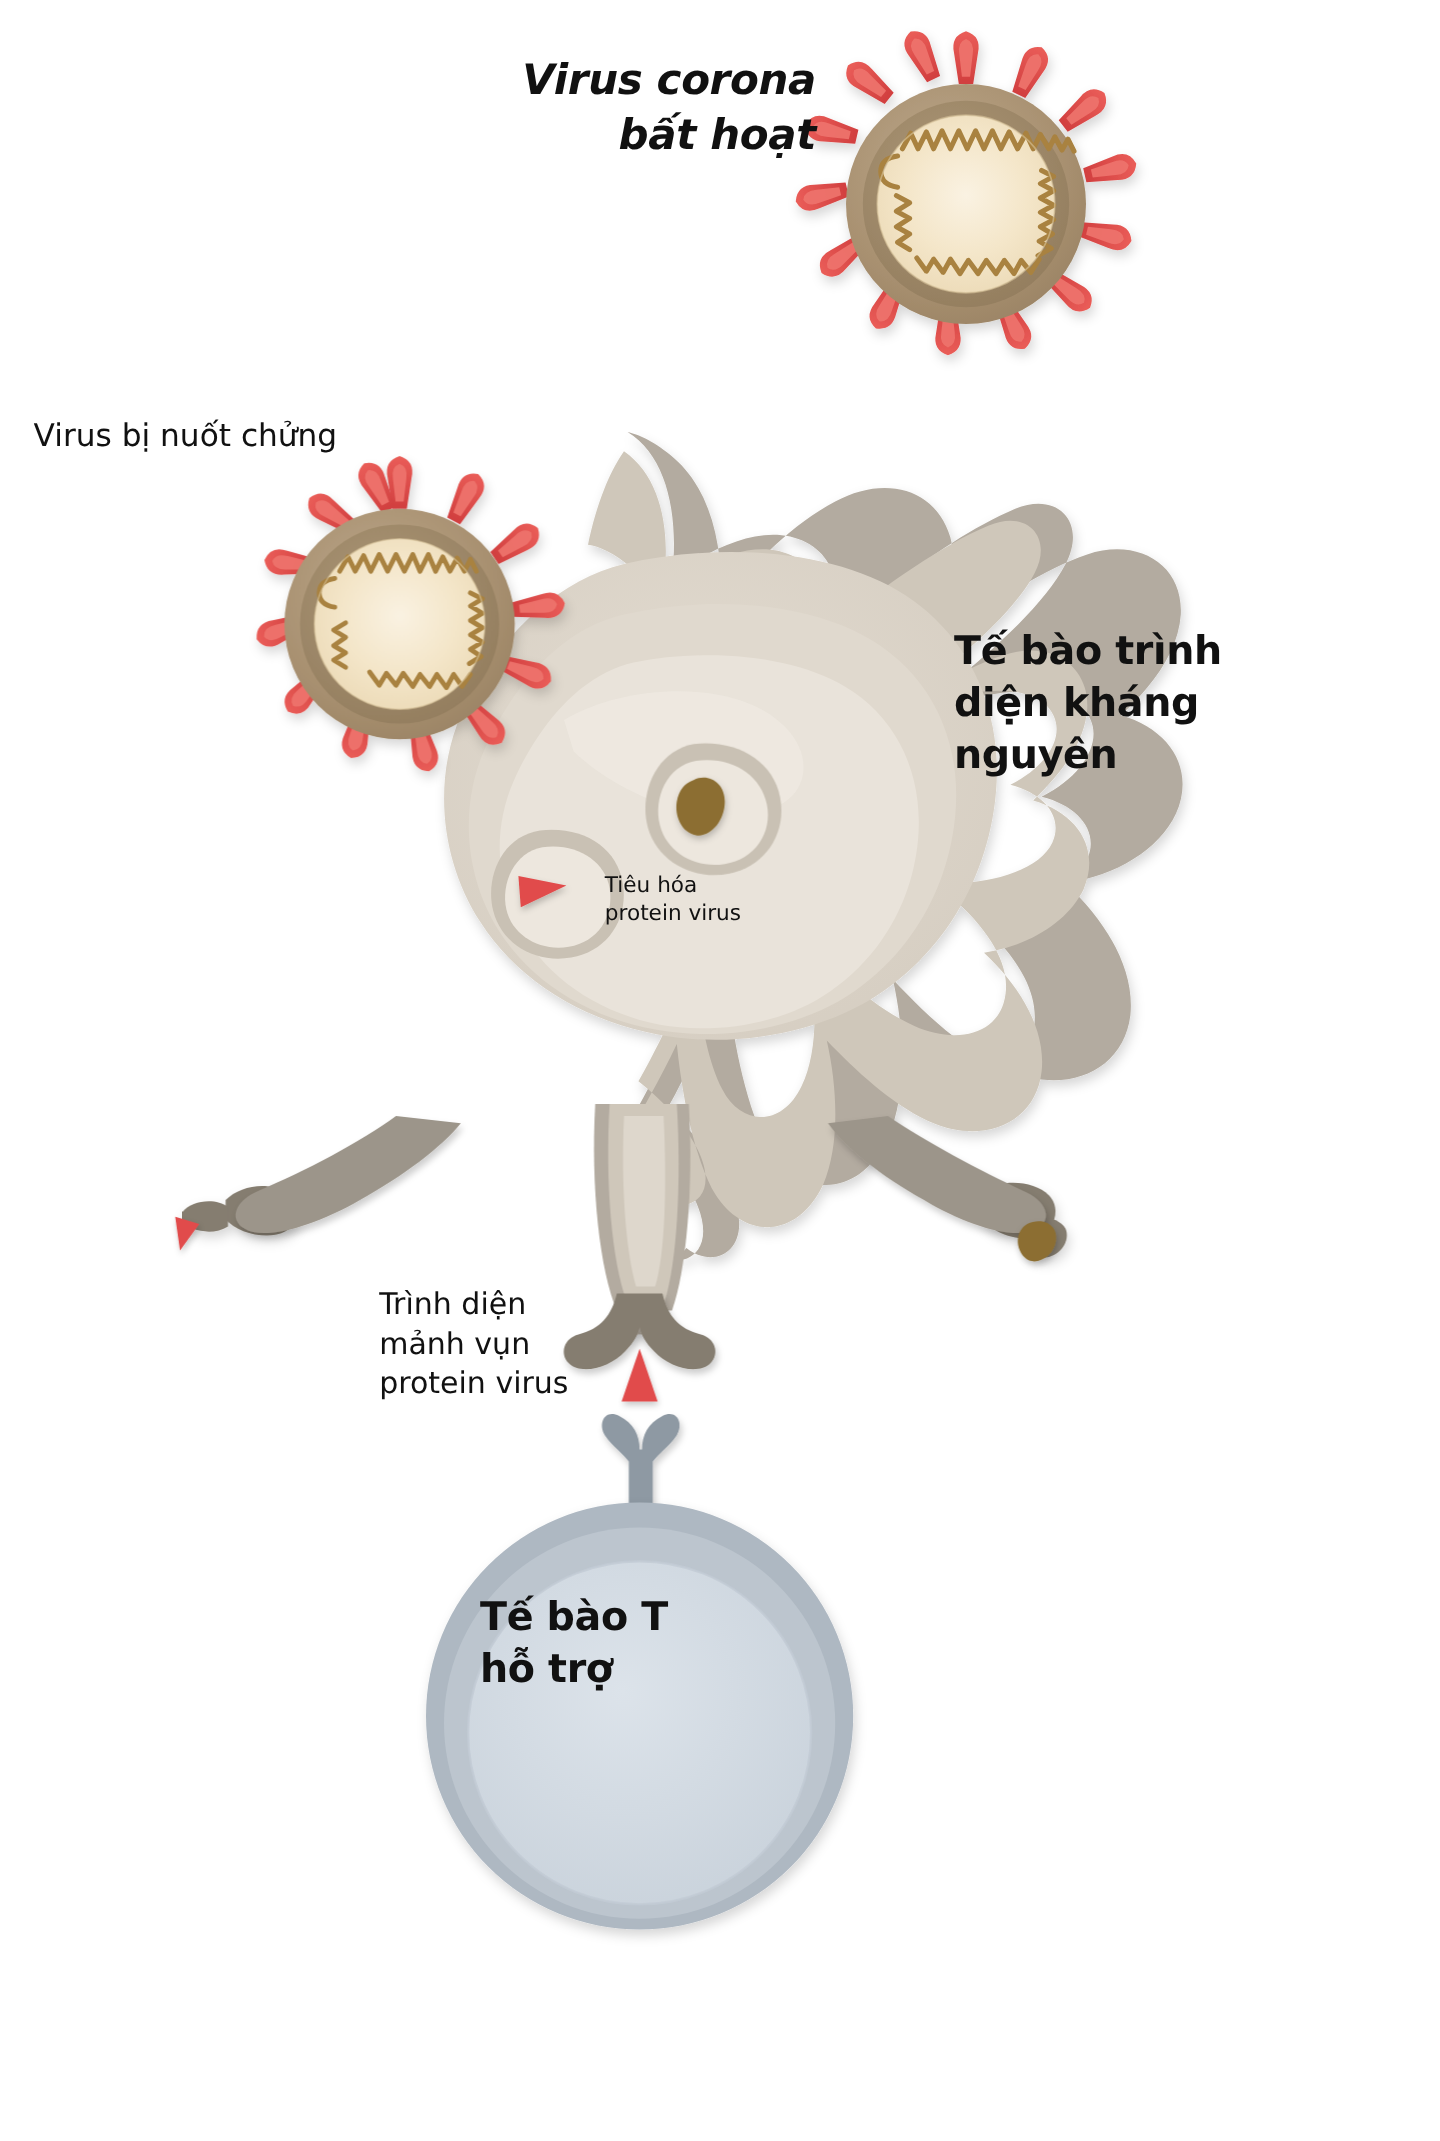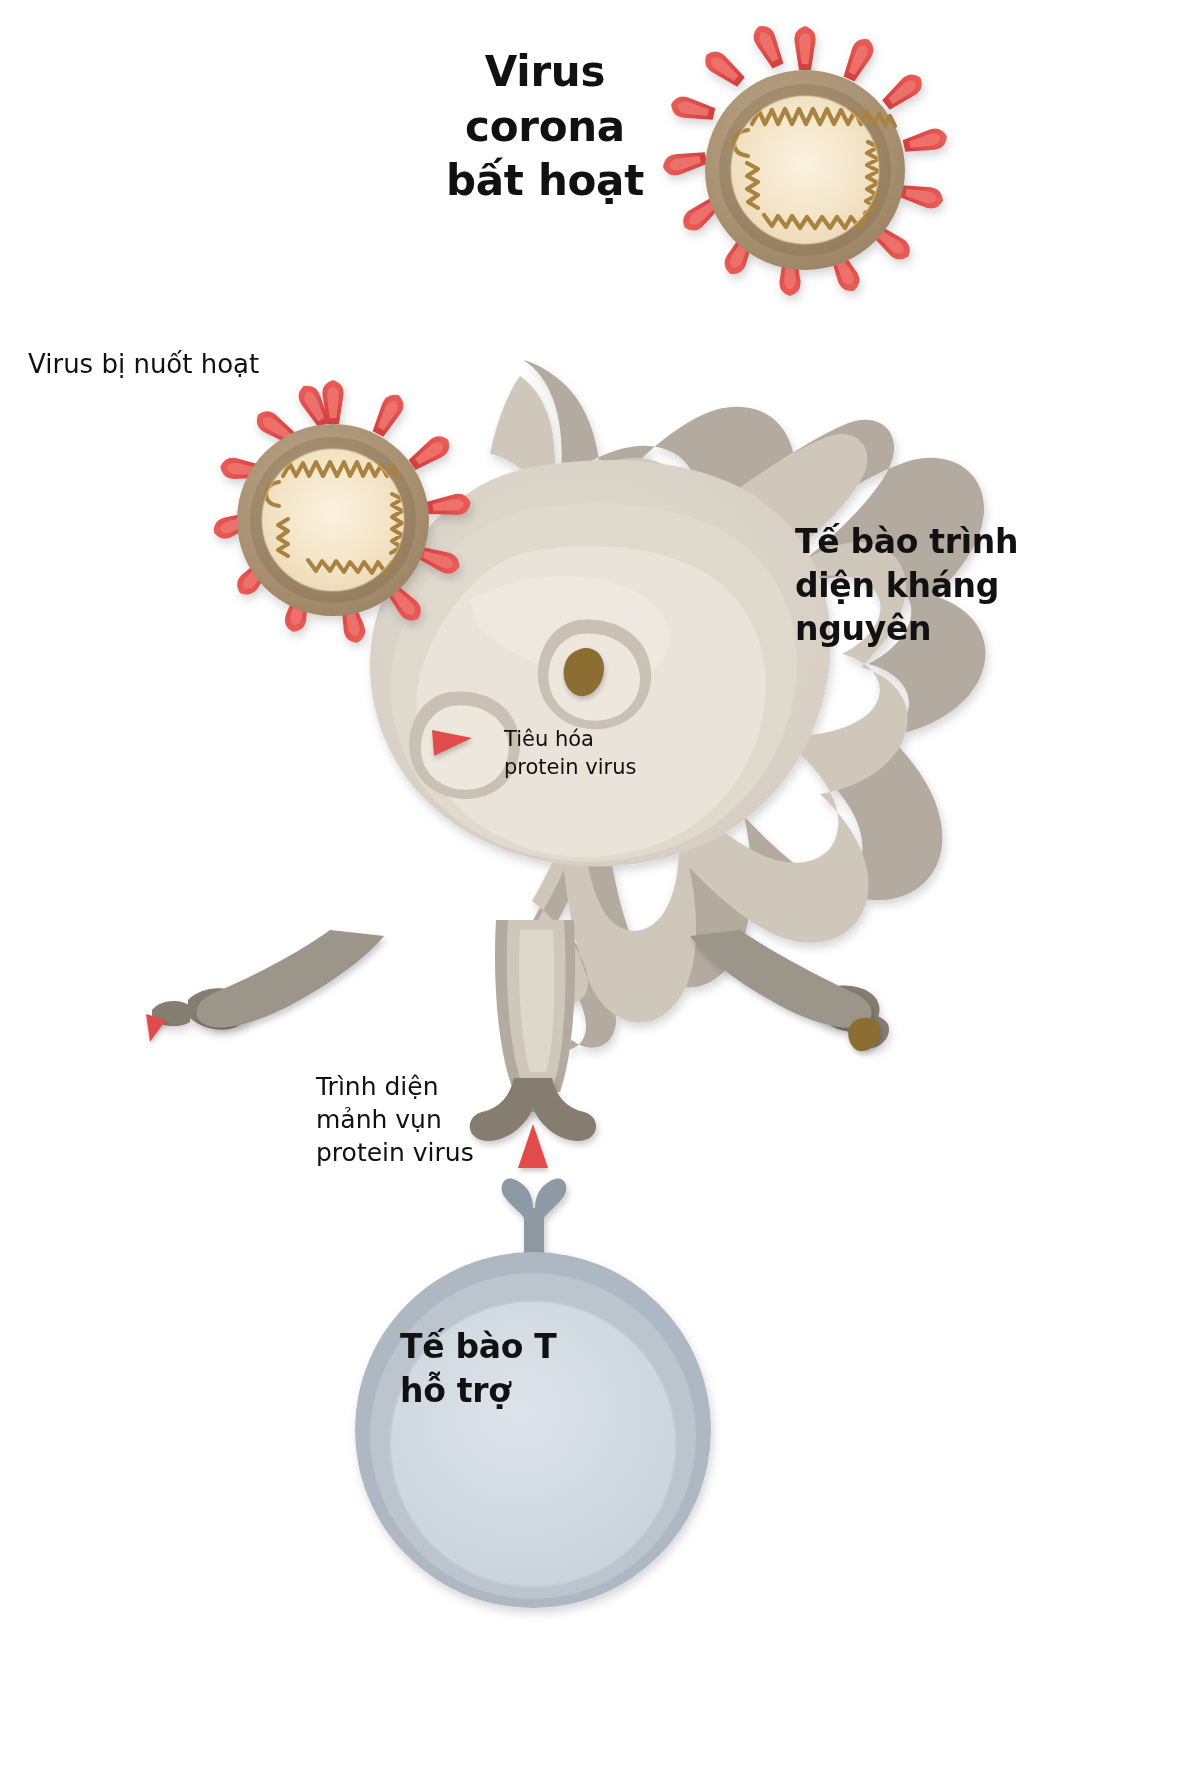--- a/index.html
+++ b/index.html
@@ -5,26 +5,26 @@
   html,body{margin:0;padding:0;background:#ffffff;}
   body{width:1200px;height:1784px;position:relative;overflow:hidden;
        font-family:"DejaVu Sans","Liberation Sans",sans-serif;}
   #stage{position:absolute;left:0;top:0;width:1200px;height:1784px;}
   #stage svg{position:absolute;left:0;top:0;width:1200px;height:1784px;}
 
   .lbl{position:absolute;color:#111111;white-space:pre-line;}
   .lbl-bold{font-weight:bold;letter-spacing:-0.3px;}
   .lbl-reg{font-weight:400;}
 
-  #title-virus{left:410px;top:45px;width:270px;text-align:center;
-               font-size:42px;line-height:1.30;}
+  #title-virus{left:410px;top:45px;width:270px;text-align:right;
+               font-size:35px;line-height:1.30;font-style:italic;}
   #lbl-engulf{left:28px;top:348px;width:320px;font-size:26px;line-height:1.3;}
   #lbl-apc{left:795px;top:520px;width:245px;text-align:left;
            font-size:33px;line-height:1.32;}
-  #lbl-digest{left:504px;top:726px;width:220px;font-size:21px;line-height:1.32;}
+  #lbl-digest{left:504px;top:726px;width:220px;font-size:18px;line-height:1.32;}
   #lbl-present{left:316px;top:1070px;width:230px;font-size:25px;line-height:1.32;}
   #lbl-tcell{left:400px;top:1325px;width:260px;
              font-size:33px;line-height:1.32;}
 </style>
 </head>
 <body>
 
 <div id="stage">
 
 <svg viewBox="0 0 1200 1784" xmlns="http://www.w3.org/2000/svg">
@@ -346,21 +346,21 @@
     <circle cx="533" cy="1430" r="178" fill="#AEB8C2"></circle>
     <circle cx="533" cy="1436" r="163" fill="#BCC5CE"></circle>
     <circle cx="533" cy="1444" r="143" fill="url(#tcellGrad)"></circle>
     <circle cx="533" cy="1444" r="143" fill="none" stroke="#C2CBD4" stroke-width="2" opacity="0.8"></circle>
   </g>
 </svg>
 
 <div class="lbl lbl-bold" id="title-virus">Virus corona
 bất hoạt</div>
 
-<div class="lbl lbl-reg" id="lbl-engulf">Virus bị nuốt hoạt</div>
+<div class="lbl lbl-reg" id="lbl-engulf">Virus bị nuốt chửng</div>
 
 <div class="lbl lbl-bold" id="lbl-apc">Tế bào trình
 diện kháng
 nguyên</div>
 
 <div class="lbl lbl-reg" id="lbl-digest">Tiêu hóa
 protein virus</div>
 
 <div class="lbl lbl-reg" id="lbl-present">Trình diện
 mảnh vụn

